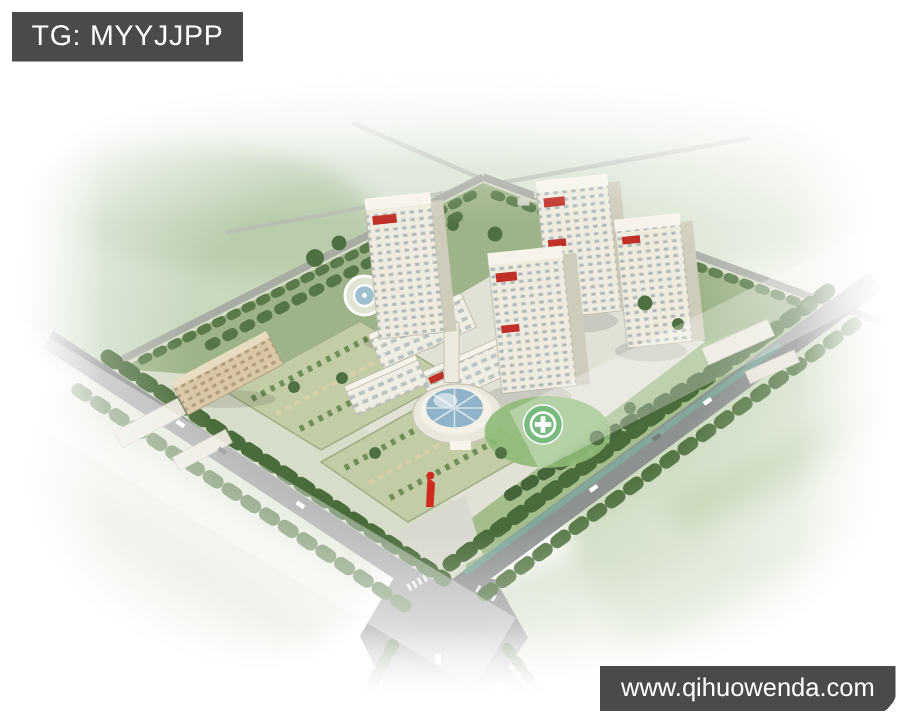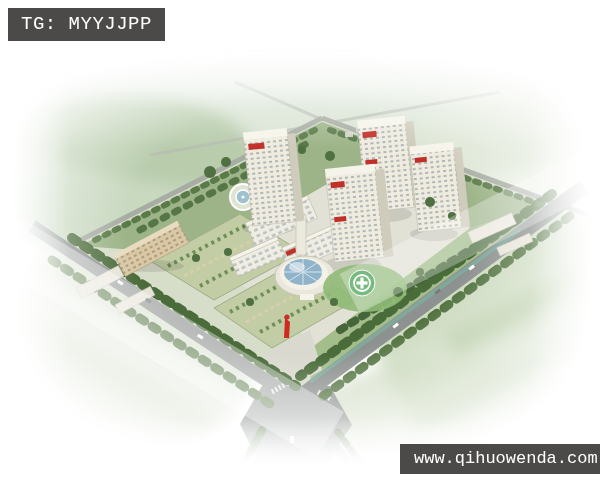--- a/index.html
+++ b/index.html
@@ -1,17 +1,17 @@
 <!DOCTYPE html>
 <html><head>
 <meta charset="utf-8">
 <style>
   html,body{margin:0;padding:0;background:#ffffff;}
   #stage{position:relative;width:600px;height:480px;background:#ffffff;overflow:hidden;
-         font-family:Liberation Mono, monospace;}
+         font-family:Liberation Sans, sans-serif;border-radius:27px;}
   #scene-svg{position:absolute;left:0;top:0;}
   .fade{position:absolute;pointer-events:none;}
   .fade-frame{left:0;top:0;width:600px;height:480px;
     background:radial-gradient(ellipse 58% 52% at 50% 48%,
       rgba(255,255,255,0) 50%, rgba(255,255,255,.45) 74%,
       rgba(255,255,255,.92) 94%, #ffffff 100%);}
   .fade-top{left:0;top:0;width:600px;height:110px;
     background:linear-gradient(#ffffff 38%, rgba(255,255,255,0));}
   .fade-bottom{left:0;top:418px;width:600px;height:62px;
     background:linear-gradient(rgba(255,255,255,0), #ffffff 78%);}

